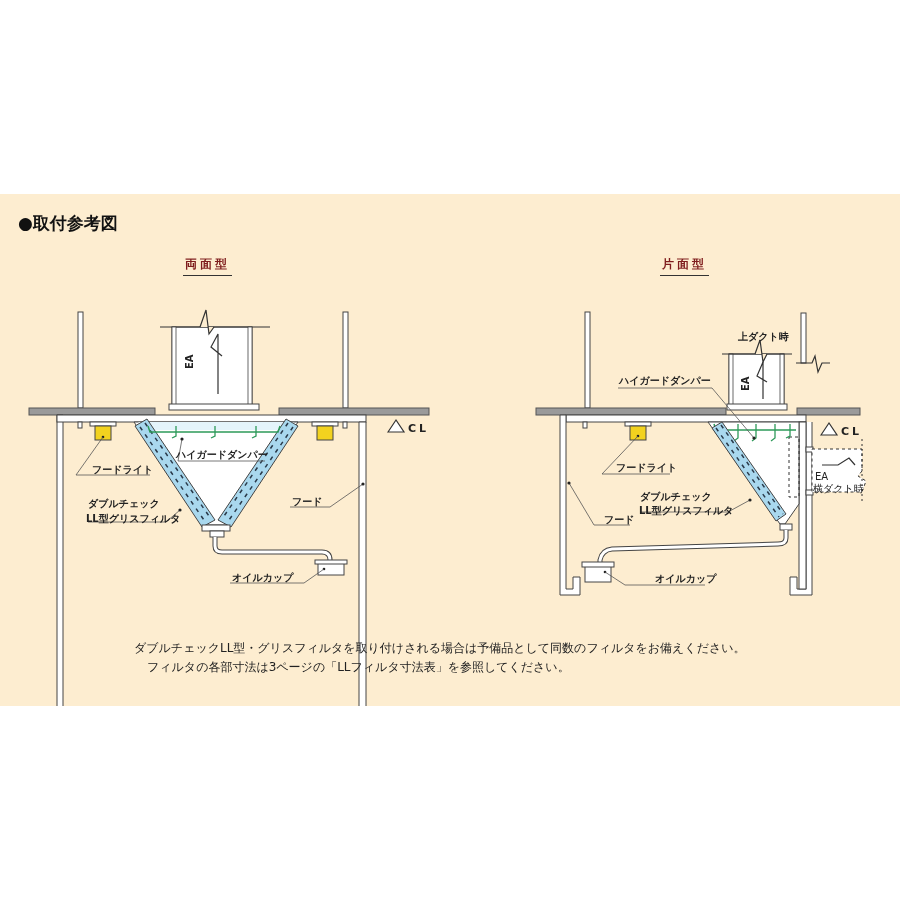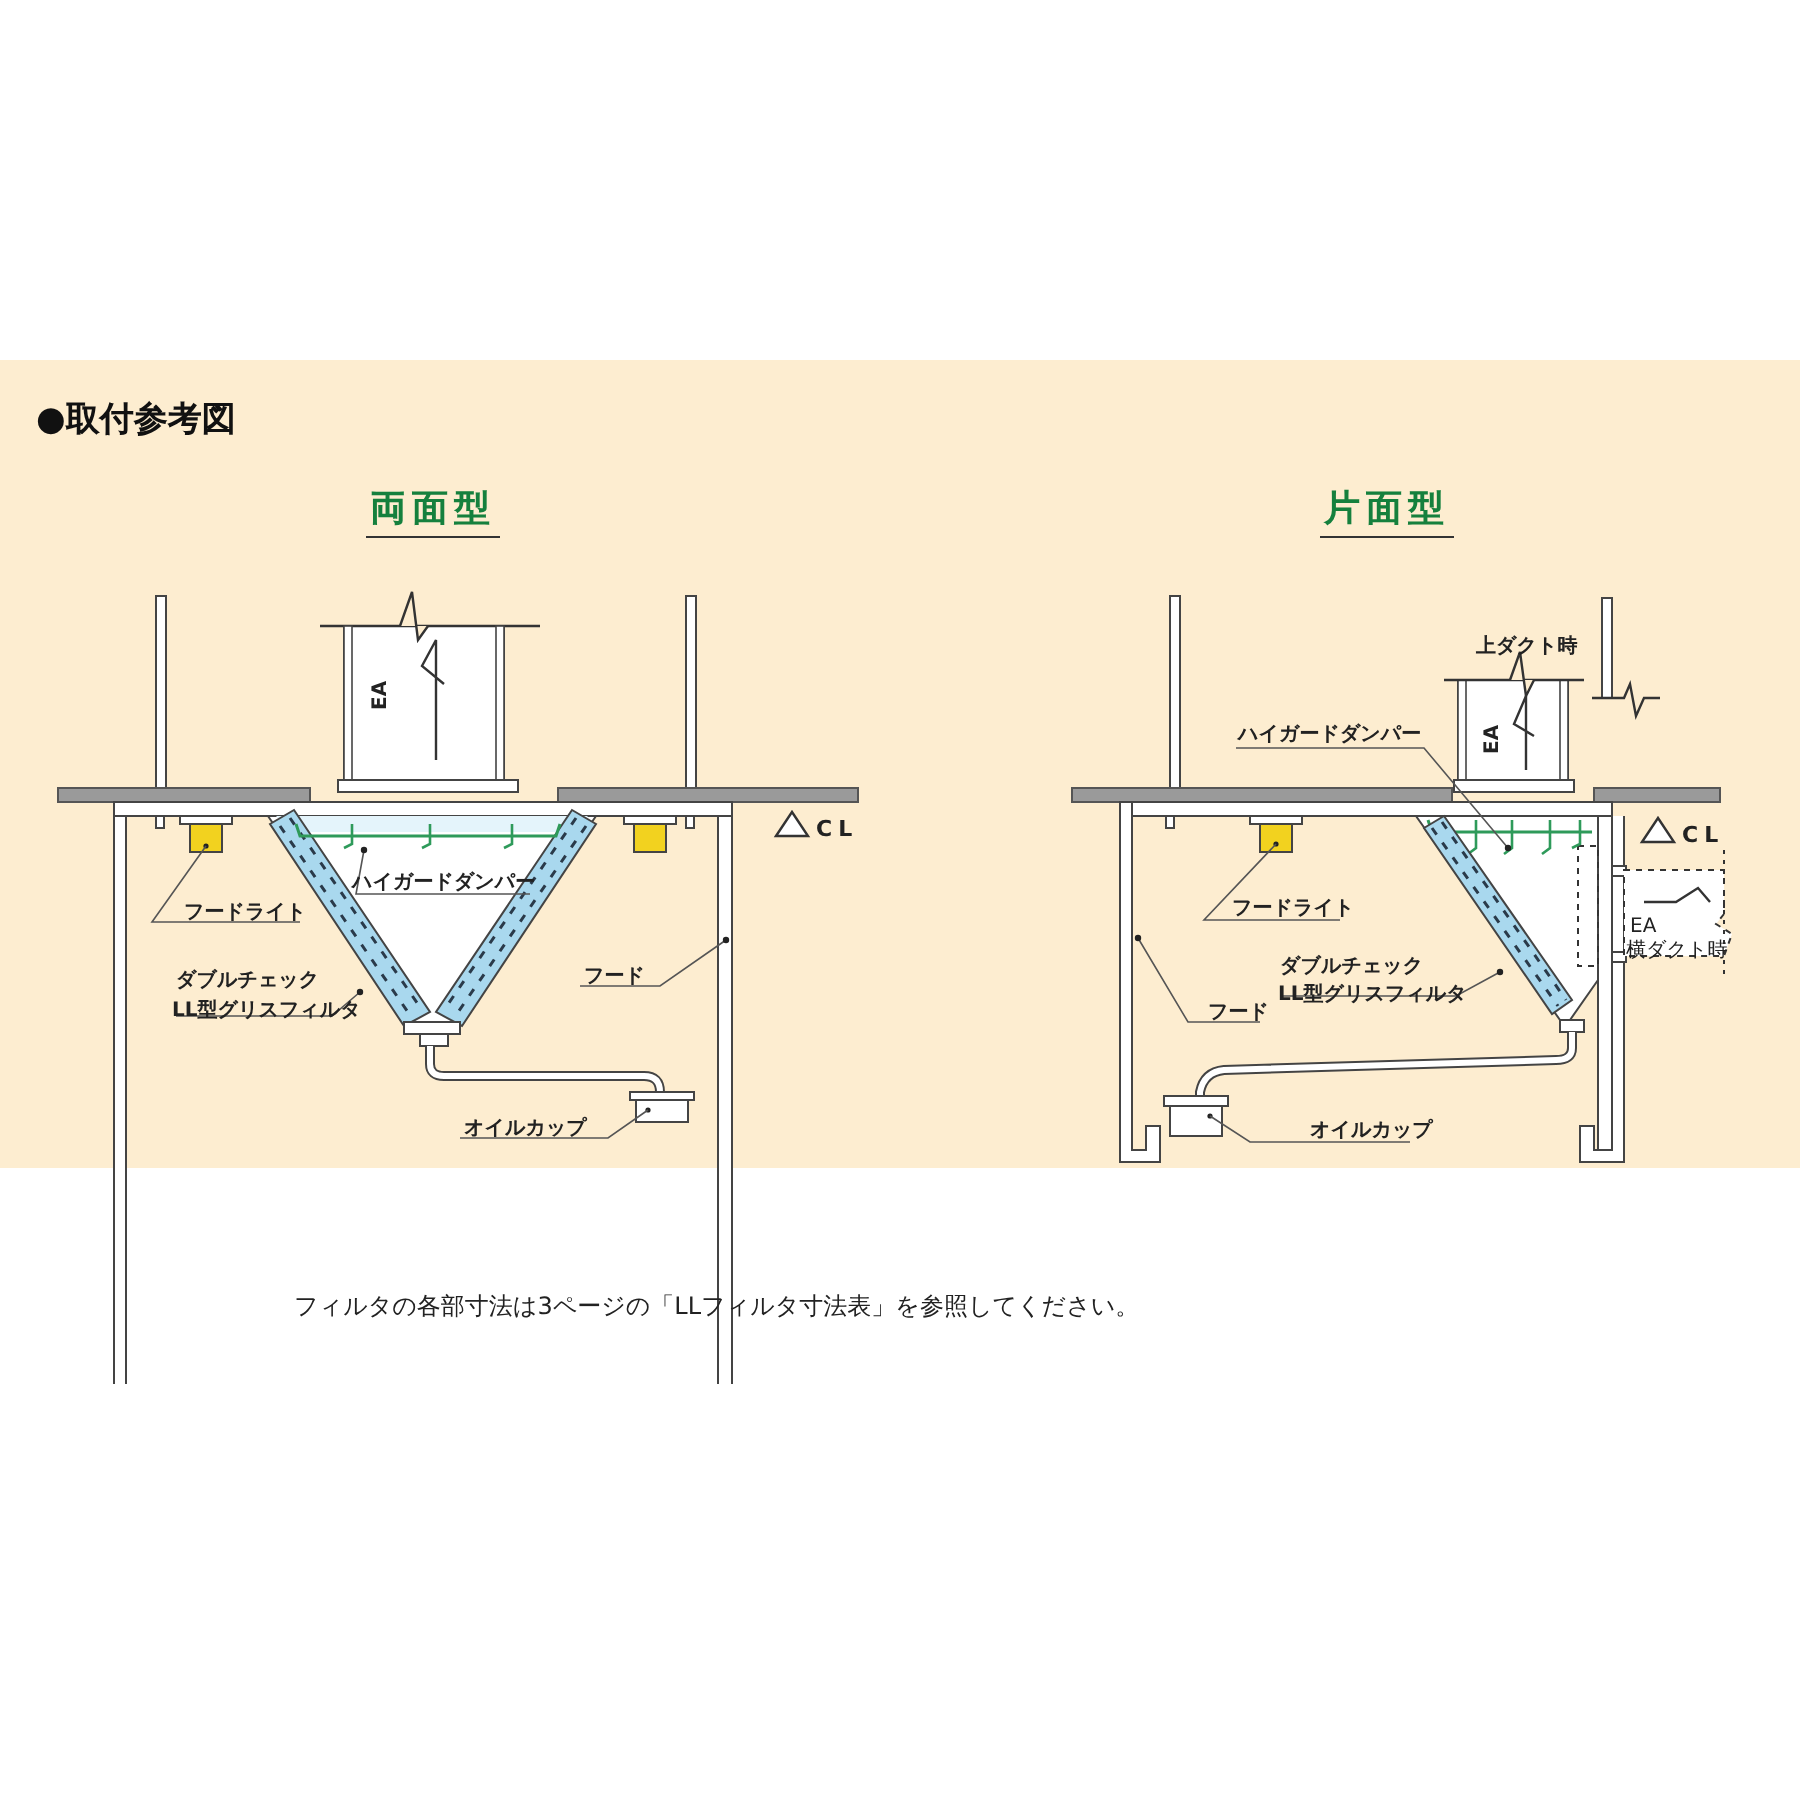--- a/index.html
+++ b/index.html
@@ -1,20 +1,20 @@
 <!DOCTYPE html>
 <html><head>
 <meta charset="utf-8">
 <style>
   html, body { margin: 0; padding: 0; background: #ffffff; }
   body { width: 900px; height: 900px; position: relative; overflow: hidden;
          font-family: "DejaVu Sans", "Liberation Sans", sans-serif; }
-  .panel { position: absolute; left: 0; top: 180px; width: 900px; height: 404px; background: #fdedd0; text-align: center; }
+  .panel { position: absolute; left: 0; top: 194px; width: 900px; height: 512px; background: #fdedd0; text-align: center; }
   .heading { position: absolute; left: 18px; top: 18px; font-size: 17px; font-weight: bold; color: #111; letter-spacing: 0px; }
-  .subtitle { position: absolute; font-size: 18px; font-weight: bold; color: #15803d; letter-spacing: 3px;
+  .subtitle { position: absolute; font-size: 12px; font-weight: bold; color: #7f1d1d; letter-spacing: 3px;
               border-bottom: 1.5px solid #333; padding: 0 2px 2px 2px; }
   .st-left { left: 183px; top: 62px; }
   .st-right { left: 660px; top: 62px; }
   svg.diagram { position: absolute; left: 0; top: 0; width: 900px; height: 512px; }
   .lbl { font-family: "DejaVu Sans", "Liberation Sans", sans-serif; font-size: 10px; fill: #222; font-weight: bold; }
   .note { position: absolute; left: 134px; font-size: 12px; color: #222; }
   .note1 { top: 446px; }
   .note2 { top: 465px; margin-left: 13px; }
 </style>
 </head>
@@ -177,14 +177,15 @@
       <text x="640" y="306" class="lbl">ダブルチェック</text>
       <text x="639" y="320" class="lbl">LL型グリスフィルタ</text>
       <text x="604" y="329" class="lbl">フード</text>
       <text x="655" y="388" class="lbl">オイルカップ</text>
 
       <polygon points="821,241 829,229 837,241" fill="#fff" stroke="#333" stroke-width="1.2"></polygon>
       <text x="841" y="241" class="lbl" style="font-size:11px;letter-spacing:3px">CL</text>
     </g>
   </svg>
 
+  <div class="note note1">ダブルチェックLL型・グリスフィルタを取り付けされる場合は予備品として同数のフィルタをお備えください。</div>
   <div class="note note2">フィルタの各部寸法は3ページの「LLフィルタ寸法表」を参照してください。</div>
 </div>
 
 </body></html>

